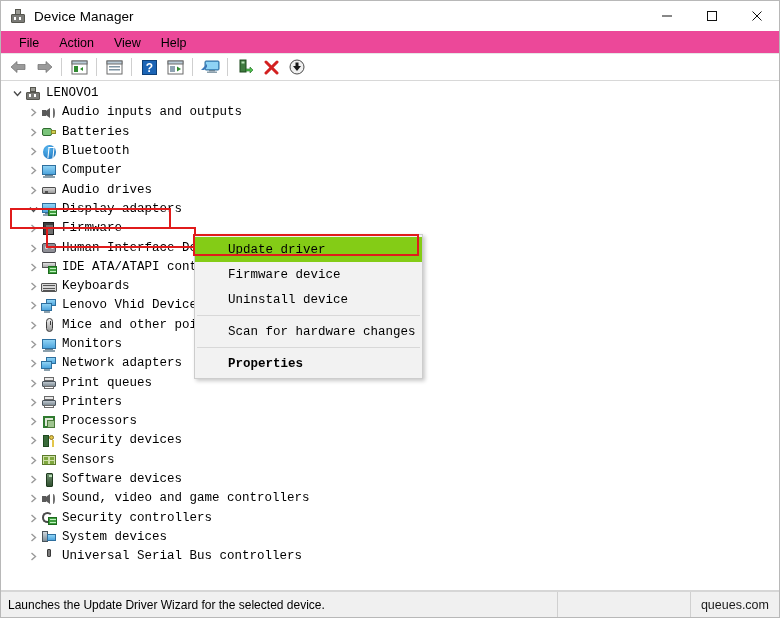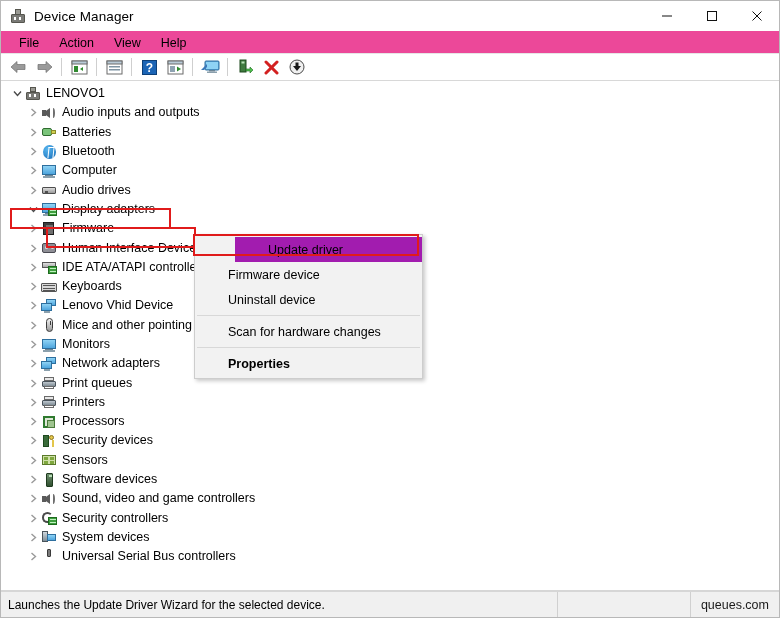--- a/index.html
+++ b/index.html
@@ -113,20 +113,21 @@
     margin: 0 4px;
   }
 
   
   .content {
     flex: 1 1 auto;
     position: relative;
     background: #ffffff;
     overflow: hidden;
     border-bottom: 1px solid #d6d6d6;
+    font-family: Liberation Mono, monospace;
   }
   .tree {
     position: absolute;
     left: 0; top: 3px;
     width: 100%;
   }
   .row {
     height: 19.3px;
     display: flex;
     align-items: center;
@@ -396,22 +397,21 @@
   }
   .ctx-item {
     height: 25px;
     display: flex;
     align-items: center;
     padding-left: 33px;
     font-size: 12.5px;
     color: #000;
   }
   .ctx-item.selected {
-    background: #a21caf;
-    margin-left: 40px;
+    background: #84cc16;
   }
   .ctx-item.bold { font-weight: bold; }
   .ctx-sep {
     height: 1px;
     background: #d8d8d8;
     margin: 3px 2px 3px 2px;
   }
 
   
   .statusbar {

